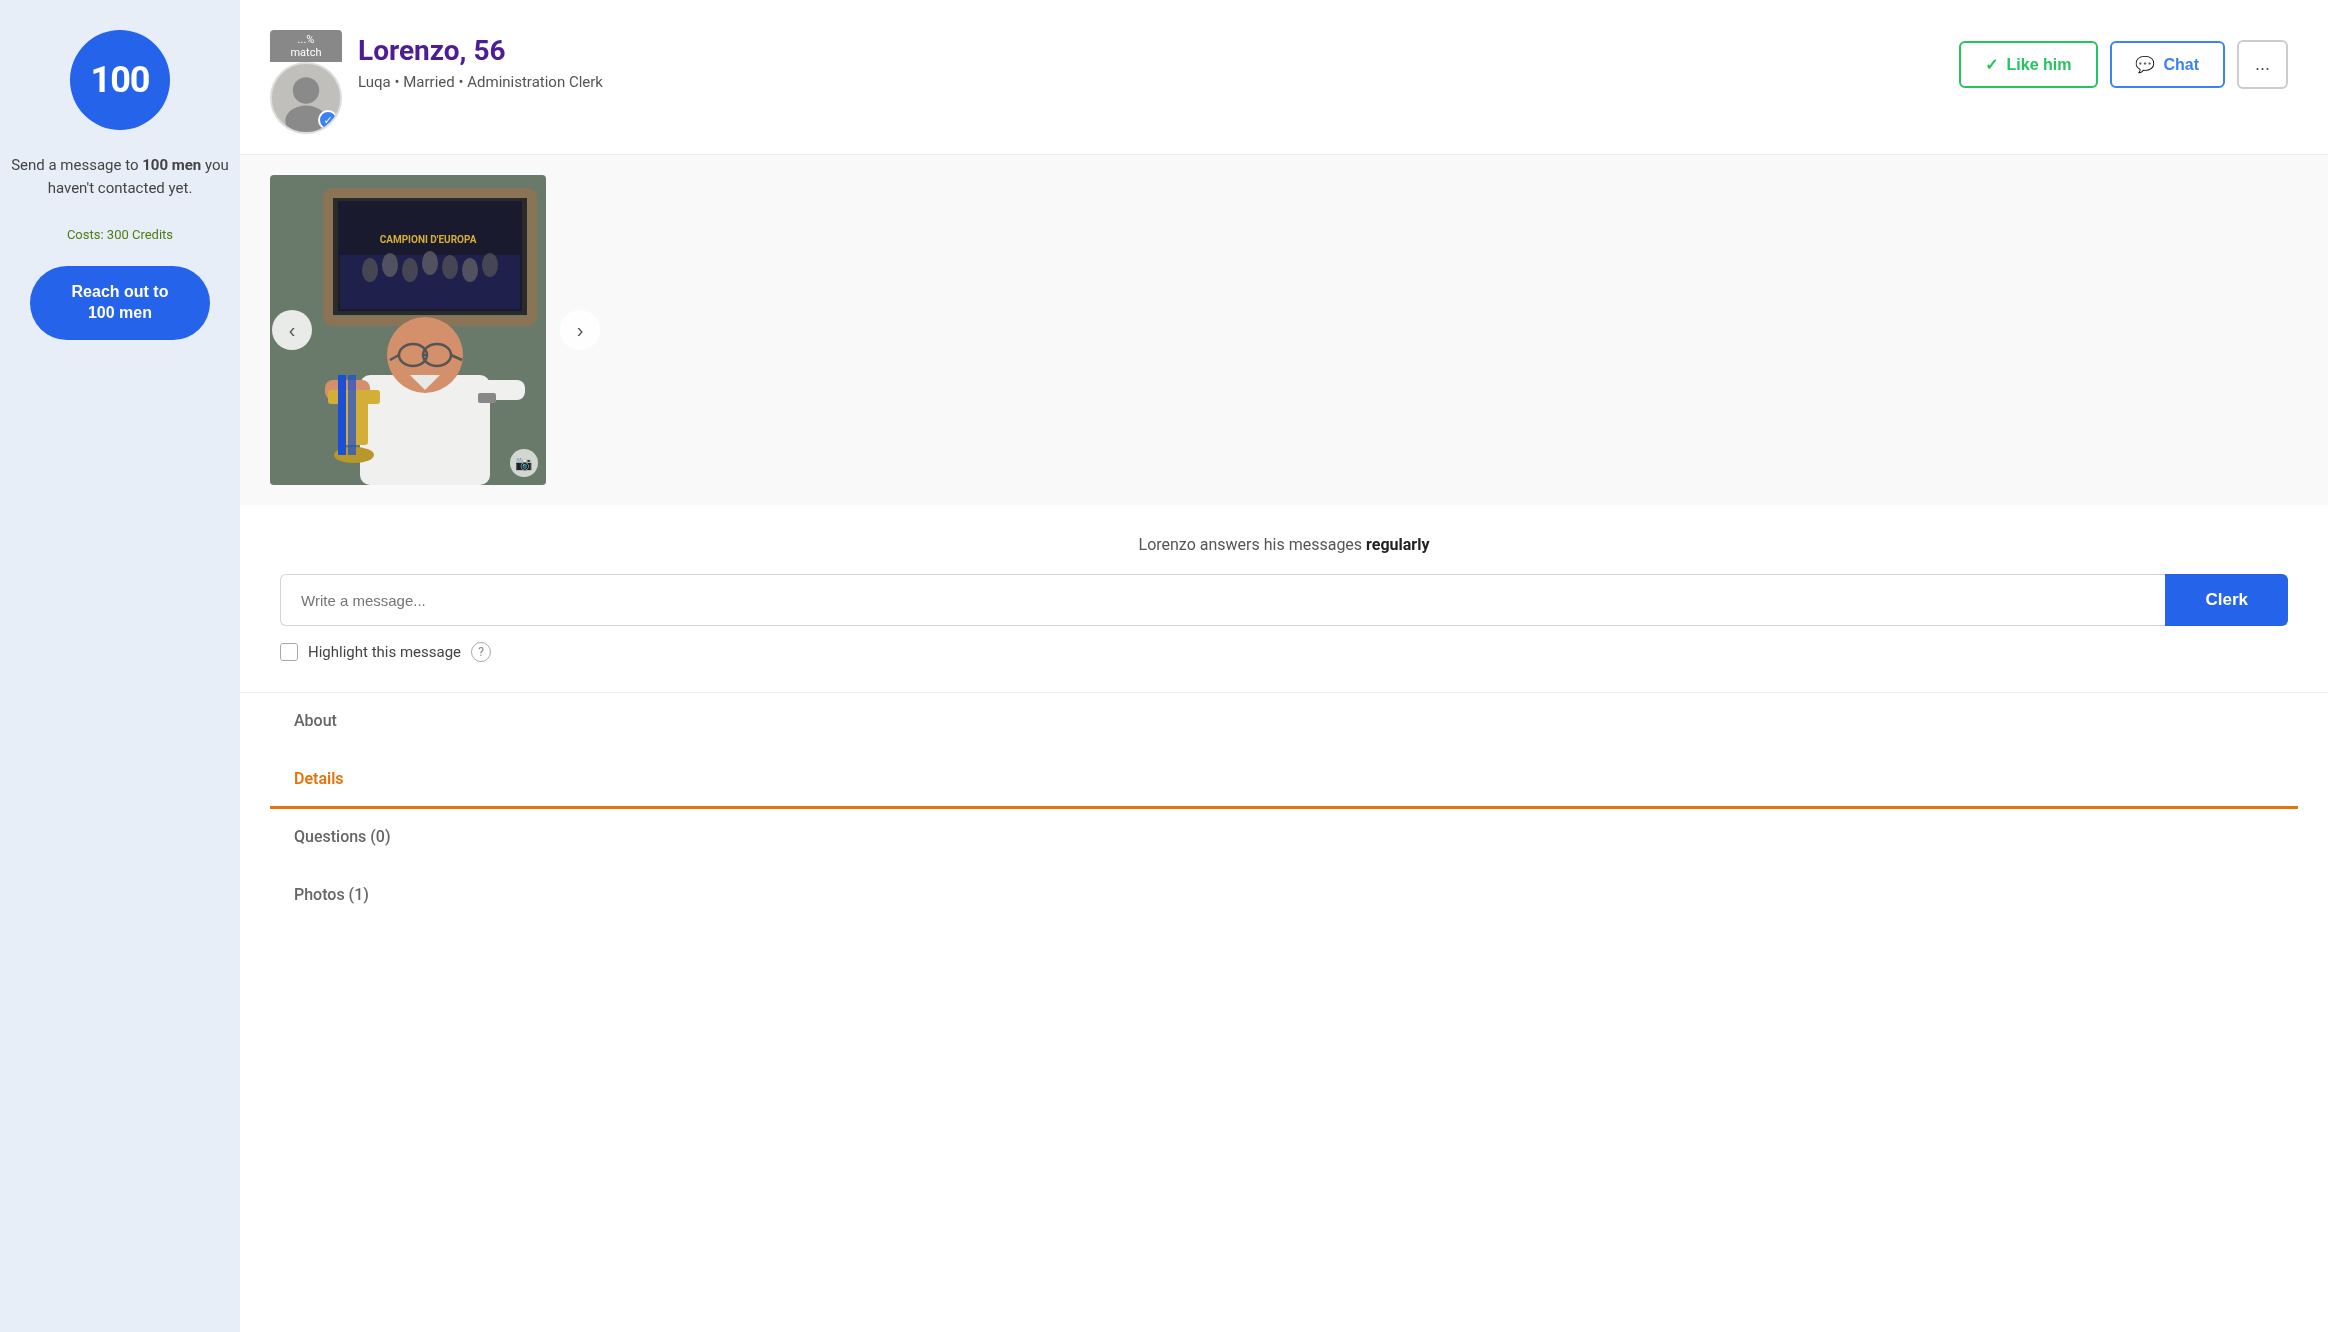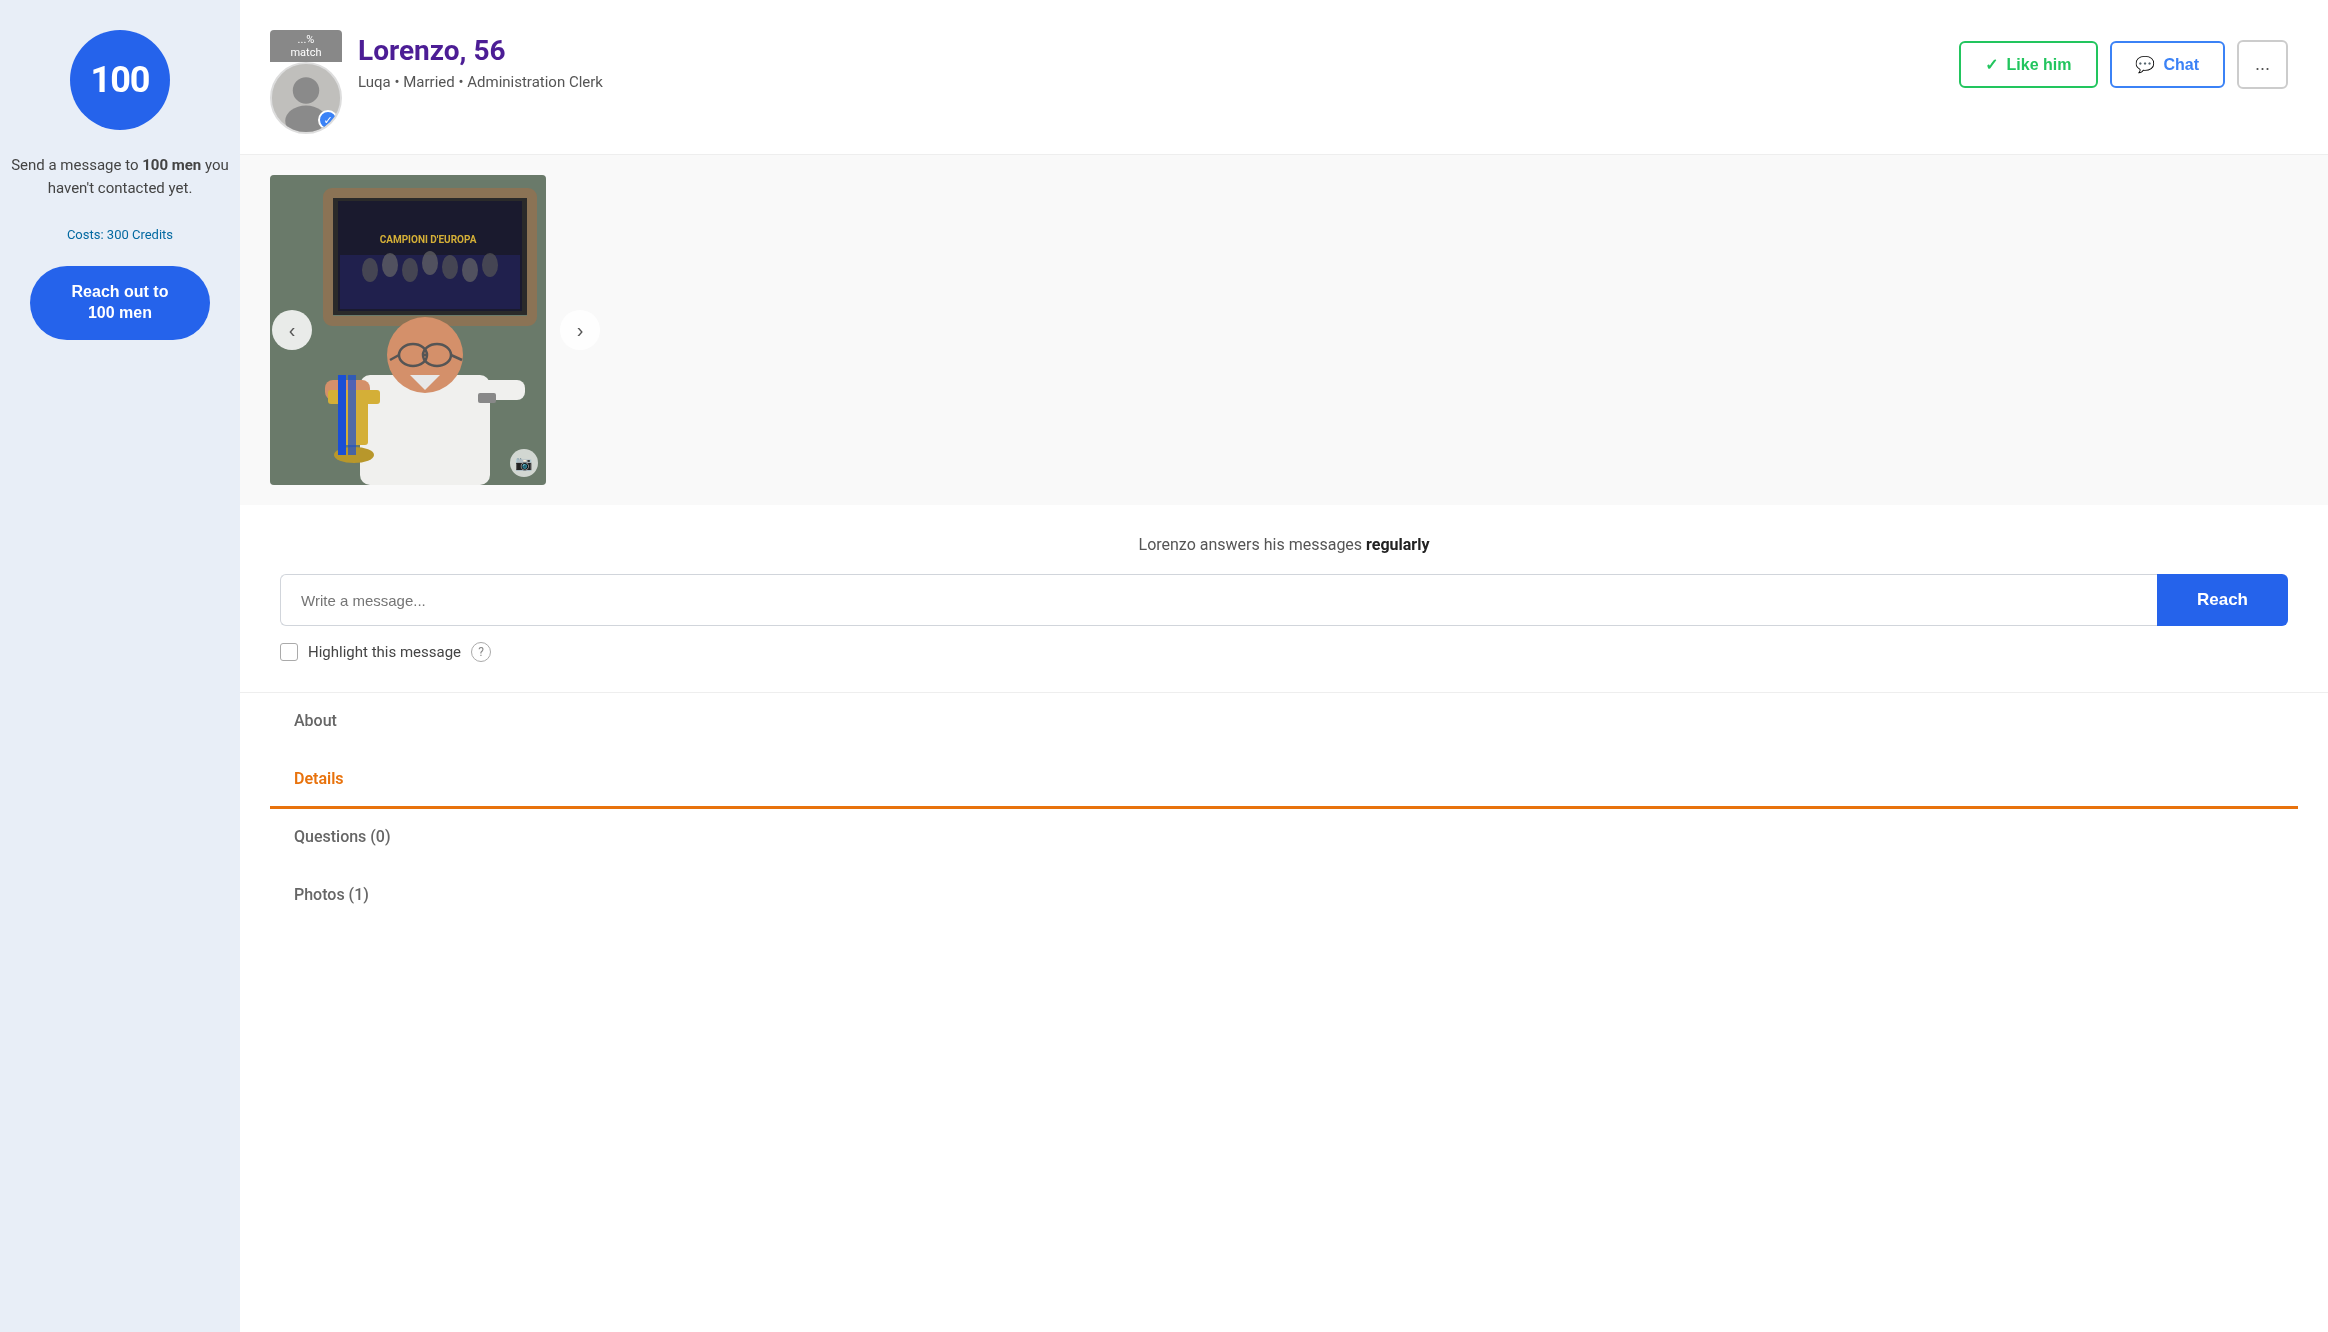--- a/index.html
+++ b/index.html
@@ -50,21 +50,21 @@
       font-size: 15px;
       line-height: 1.5;
       margin-bottom: 28px;
     }
 
     .sidebar-desc strong {
       font-weight: 700;
     }
 
     .sidebar-cost {
-      color: #0369a1;
+      color: #4d7c0f;
       font-size: 13px;
       margin-bottom: 24px;
       text-align: center;
     }
 
     .sidebar-cta-btn {
       background: #2563eb;
       color: white;
       border: none;
       border-radius: 40px;
@@ -498,21 +498,21 @@
     </div>
 
     <div class="message-section">
       <p class="message-activity">
         <span>Lorenzo answers his messages </span><strong>regularly</strong>
       </p>
 
       <div class="message-input-row">
         <input type="text" class="message-input" placeholder="Write a message..." style="">
         <button class="send-btn">
-          <span>Reach</span>
+          <span>Clerk</span>
         </button>
       </div>
 
       <div class="highlight-row">
         <input type="checkbox" class="highlight-checkbox" id="highlight-cb" style="">
         <label class="highlight-label" for="highlight-cb">Highlight this message</label>
         <span class="help-icon">?</span>
       </div>
     </div>
 

